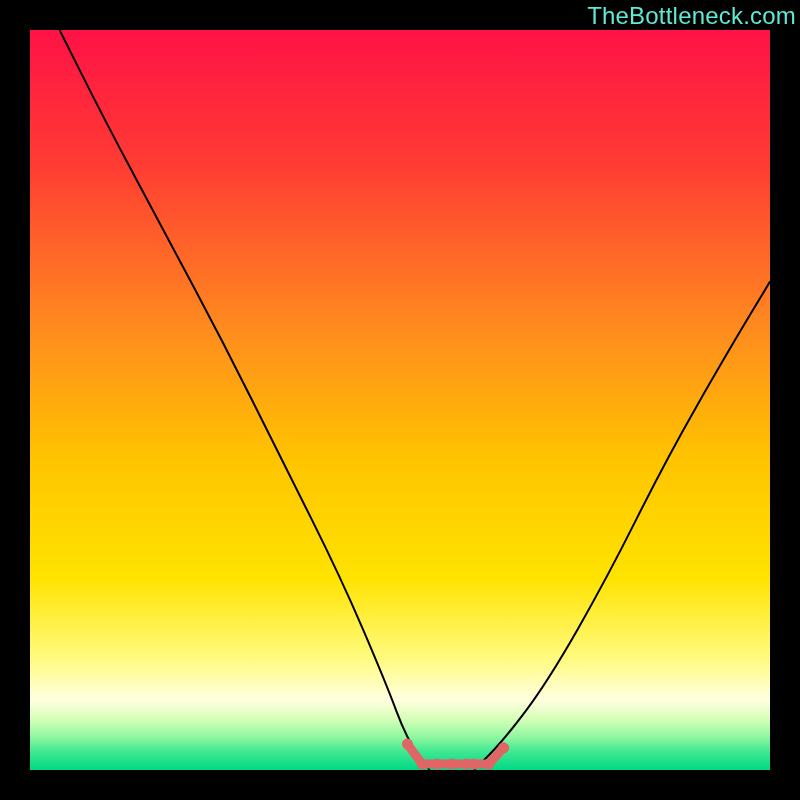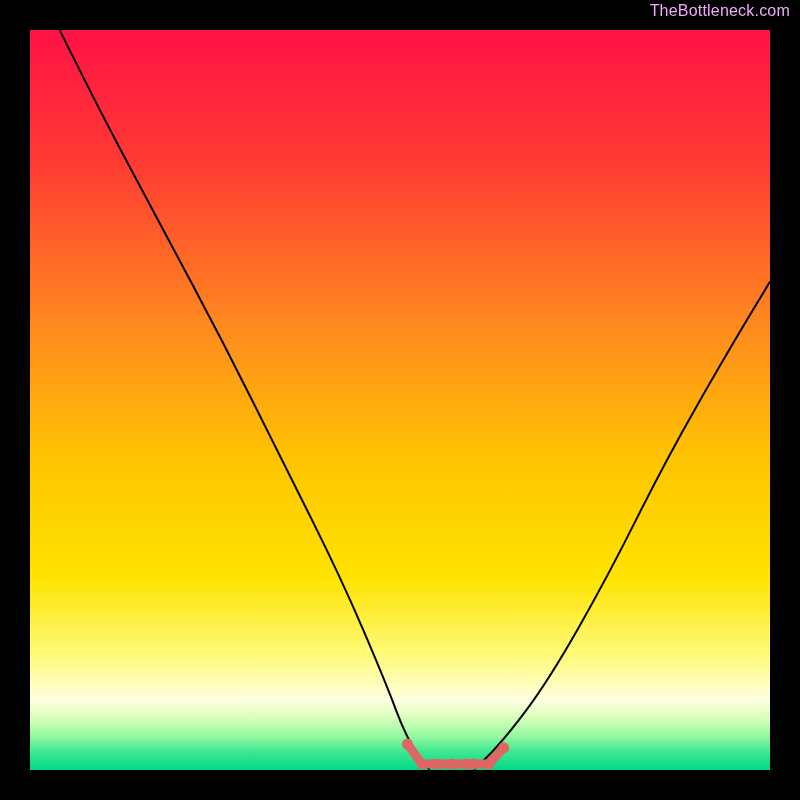--- a/index.html
+++ b/index.html
@@ -16,24 +16,24 @@
     height: 800px;
   }
   svg {
     position: absolute;
     top: 0;
     left: 0;
   }
   .attribution {
     position: absolute;
     top: 2px;
-    right: 10px;
+    right: 4px;
     font-family: Arial, Helvetica, sans-serif;
-    font-size: 16px;
-    color: #f0abfc;
+    font-size: 24px;
+    color: #5eead4;
     letter-spacing: 0.2px;
   }
 </style>
 </head>
 <body>
 
 <div class="stage">
   <svg id="svg-root" width="800" height="800" viewBox="0 0 800 800">
     <defs>
       <linearGradient id="bg-grad" x1="0" y1="0" x2="0" y2="1">

